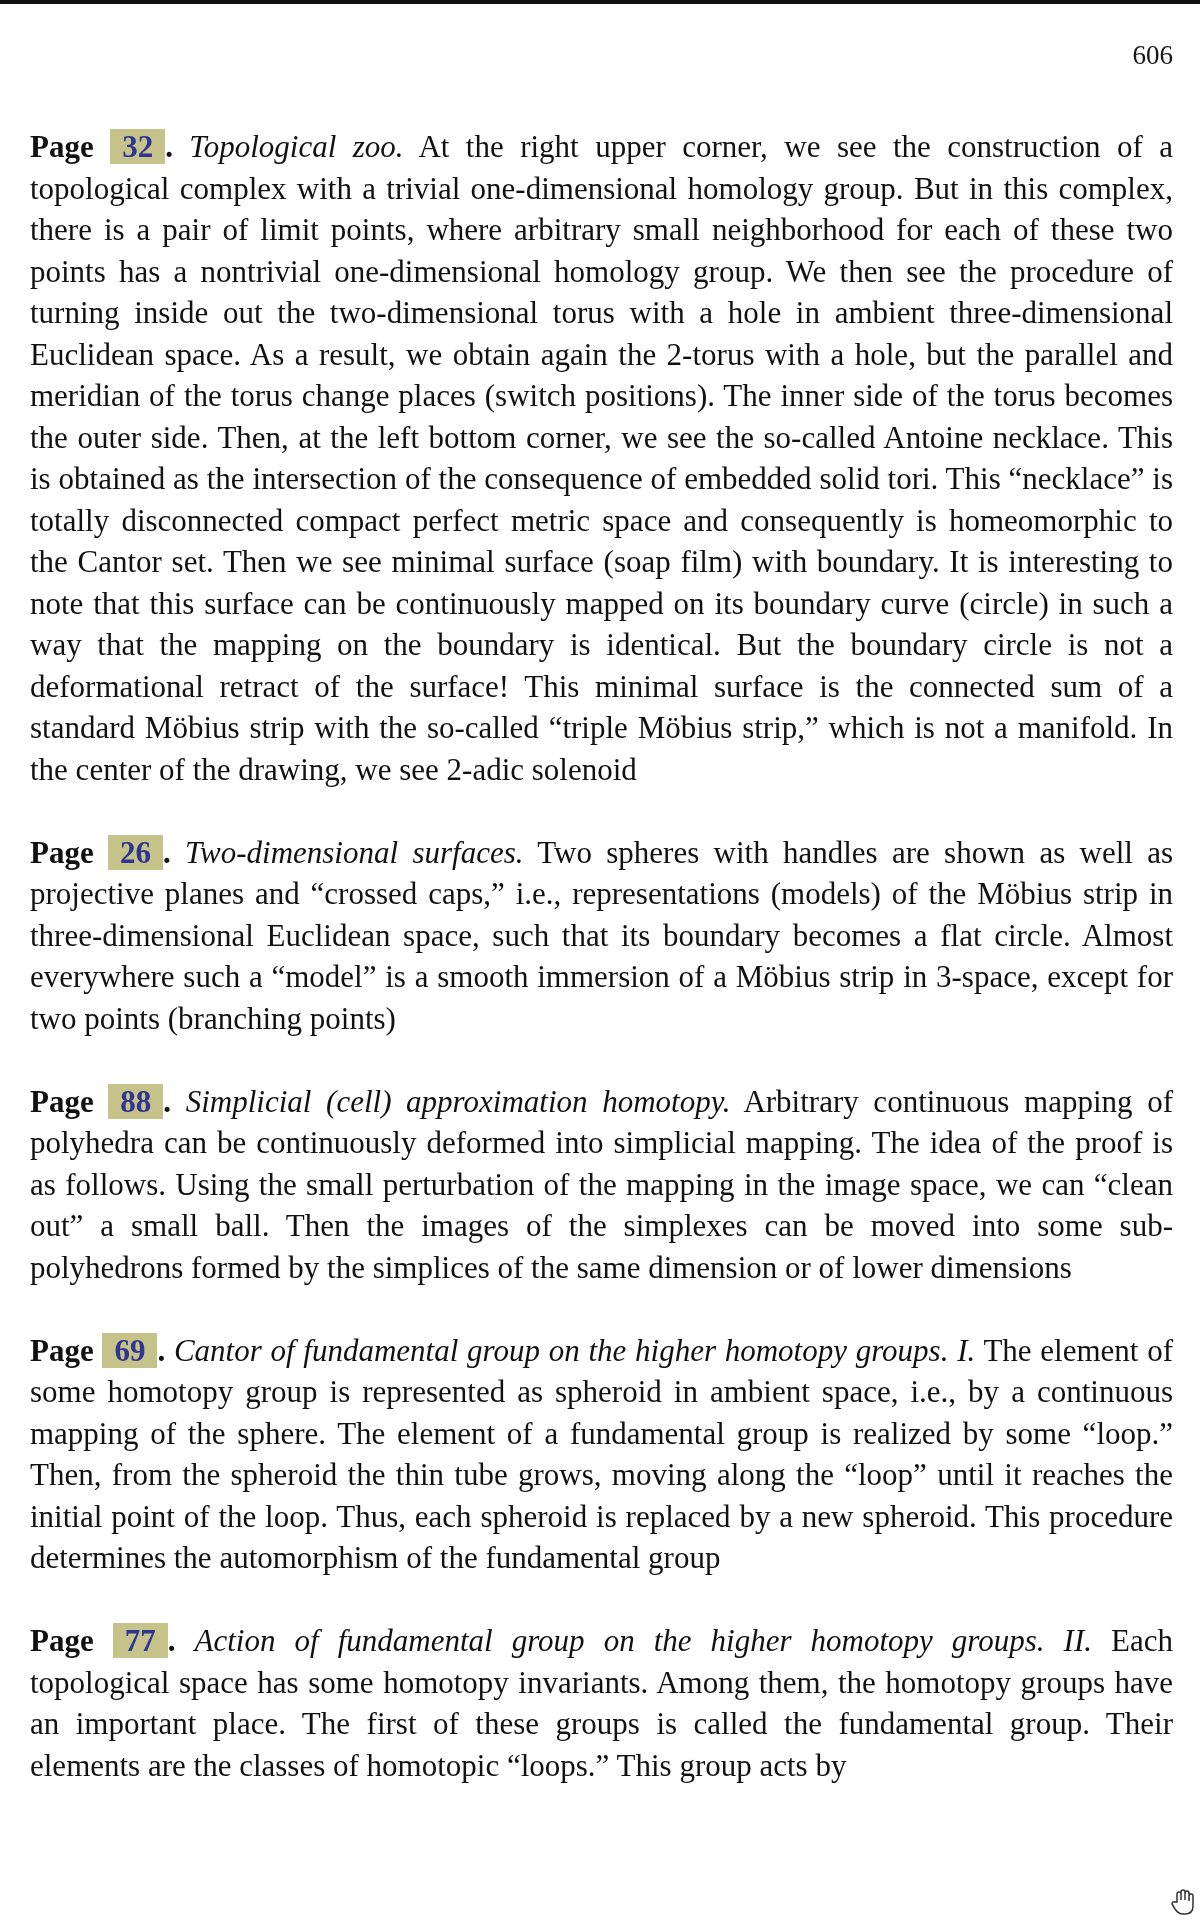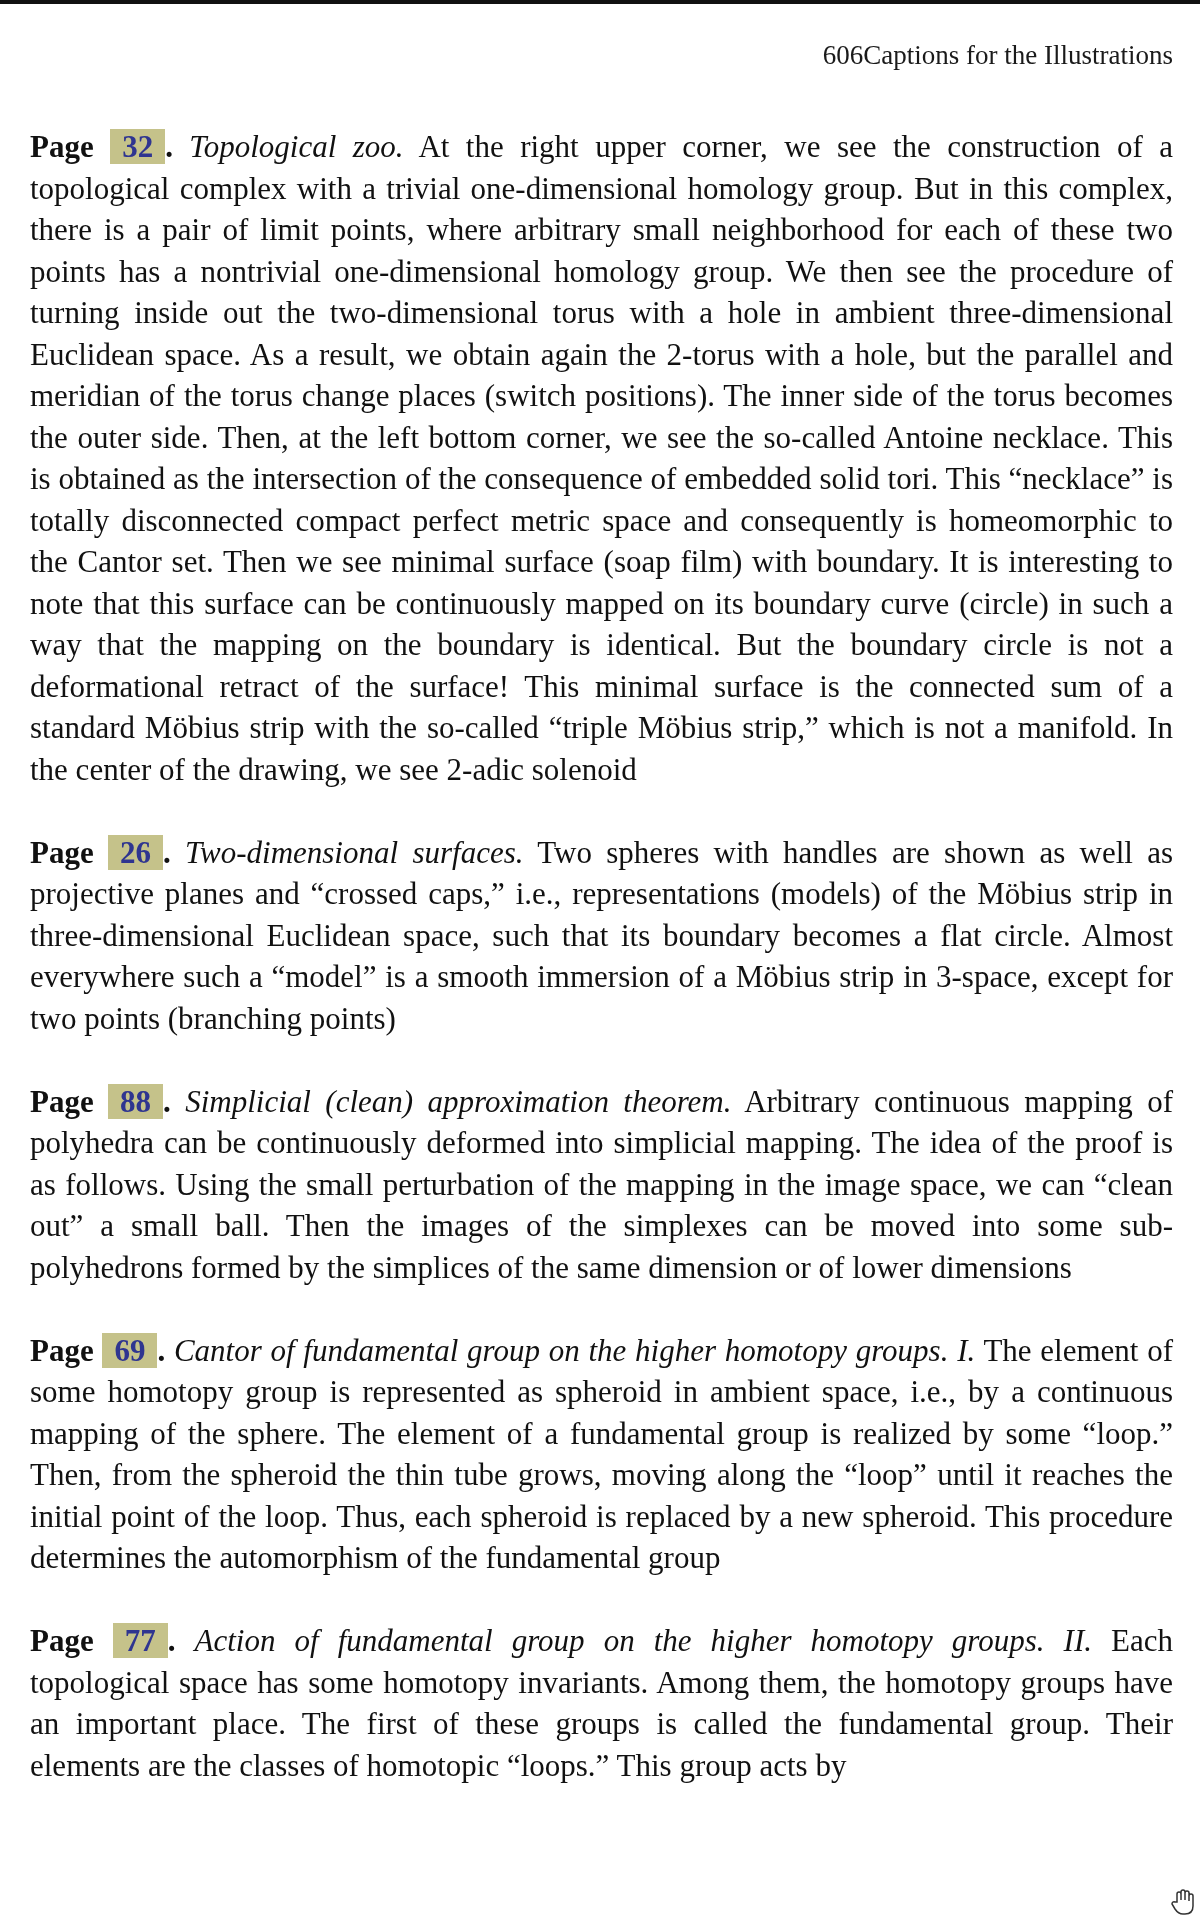--- a/index.html
+++ b/index.html
@@ -16,40 +16,39 @@
   .para i { font-style:italic;font-family:Liberation Serif, serif; }
   .cursor { position:absolute; right:4px; top:1888px; width:26px; height:28px; }
 </style>
 </head>
 <body>
 
 <div class="topbar"></div>
 
 <div class="header">
   <span>606</span>
-  <span>Captions for the Illustrations</span>
 </div>
 
 <div class="content">
   <p class="para">
     <b>Page</b>
     <b><span class="pg-link">32</span>.</b>
     <i>Topological zoo.</i>
     <span>At the right upper corner, we see the construction of a topological complex with a trivial one-dimensional homology group. But in this complex, there is a pair of limit points, where arbitrary small neighborhood for each of these two points has a nontrivial one-dimensional homology group. We then see the procedure of turning inside out the two-dimensional torus with a hole in ambient three-dimensional Euclidean space. As a result, we obtain again the 2-torus with a hole, but the parallel and meridian of the torus change places (switch positions). The inner side of the torus becomes the outer side. Then, at the left bottom corner, we see the so-called Antoine necklace. This is obtained as the intersection of the consequence of embedded solid tori. This “necklace” is totally disconnected compact perfect metric space and consequently is homeomorphic to the Cantor set. Then we see minimal surface (soap film) with boundary. It is interesting to note that this surface can be continuously mapped on its boundary curve (circle) in such a way that the mapping on the boundary is identical. But the boundary circle is not a deformational retract of the surface! This minimal surface is the connected sum of a standard Möbius strip with the so-called “triple Möbius strip,” which is not a manifold. In the center of the drawing, we see 2-adic solenoid</span>
   </p>
   <p class="para">
     <b>Page</b>
     <b><span class="pg-link">26</span>.</b>
     <i>Two-dimensional surfaces.</i>
     <span>Two spheres with handles are shown as well as projective planes and “crossed caps,” i.e., representations (models) of the Möbius strip in three-dimensional Euclidean space, such that its boundary becomes a flat circle. Almost everywhere such a “model” is a smooth immersion of a Möbius strip in 3-space, except for two points (branching points)</span>
   </p>
   <p class="para">
     <b>Page</b>
     <b><span class="pg-link">88</span>.</b>
-    <i>Simplicial (clean) approximation theorem.</i>
+    <i>Simplicial (cell) approximation homotopy.</i>
     <span>Arbitrary continuous mapping of polyhedra can be continuously deformed into simplicial mapping. The idea of the proof is as follows. Using the small perturbation of the mapping in the image space, we can “clean out” a small ball. Then the images of the simplexes can be moved into some sub-polyhedrons formed by the simplices of the same dimension or of lower dimensions</span>
   </p>
   <p class="para">
     <b>Page</b>
     <b><span class="pg-link">69</span>.</b>
     <i>Cantor of fundamental group on the higher homotopy groups. I.</i>
     <span>The element of some homotopy group is represented as spheroid in ambient space, i.e., by a continuous mapping of the sphere. The element of a fundamental group is realized by some “loop.” Then, from the spheroid the thin tube grows, moving along the “loop” until it reaches the initial point of the loop. Thus, each spheroid is replaced by a new spheroid. This procedure determines the automorphism of the fundamental group</span>
   </p>
   <p class="para">
     <b>Page</b>

